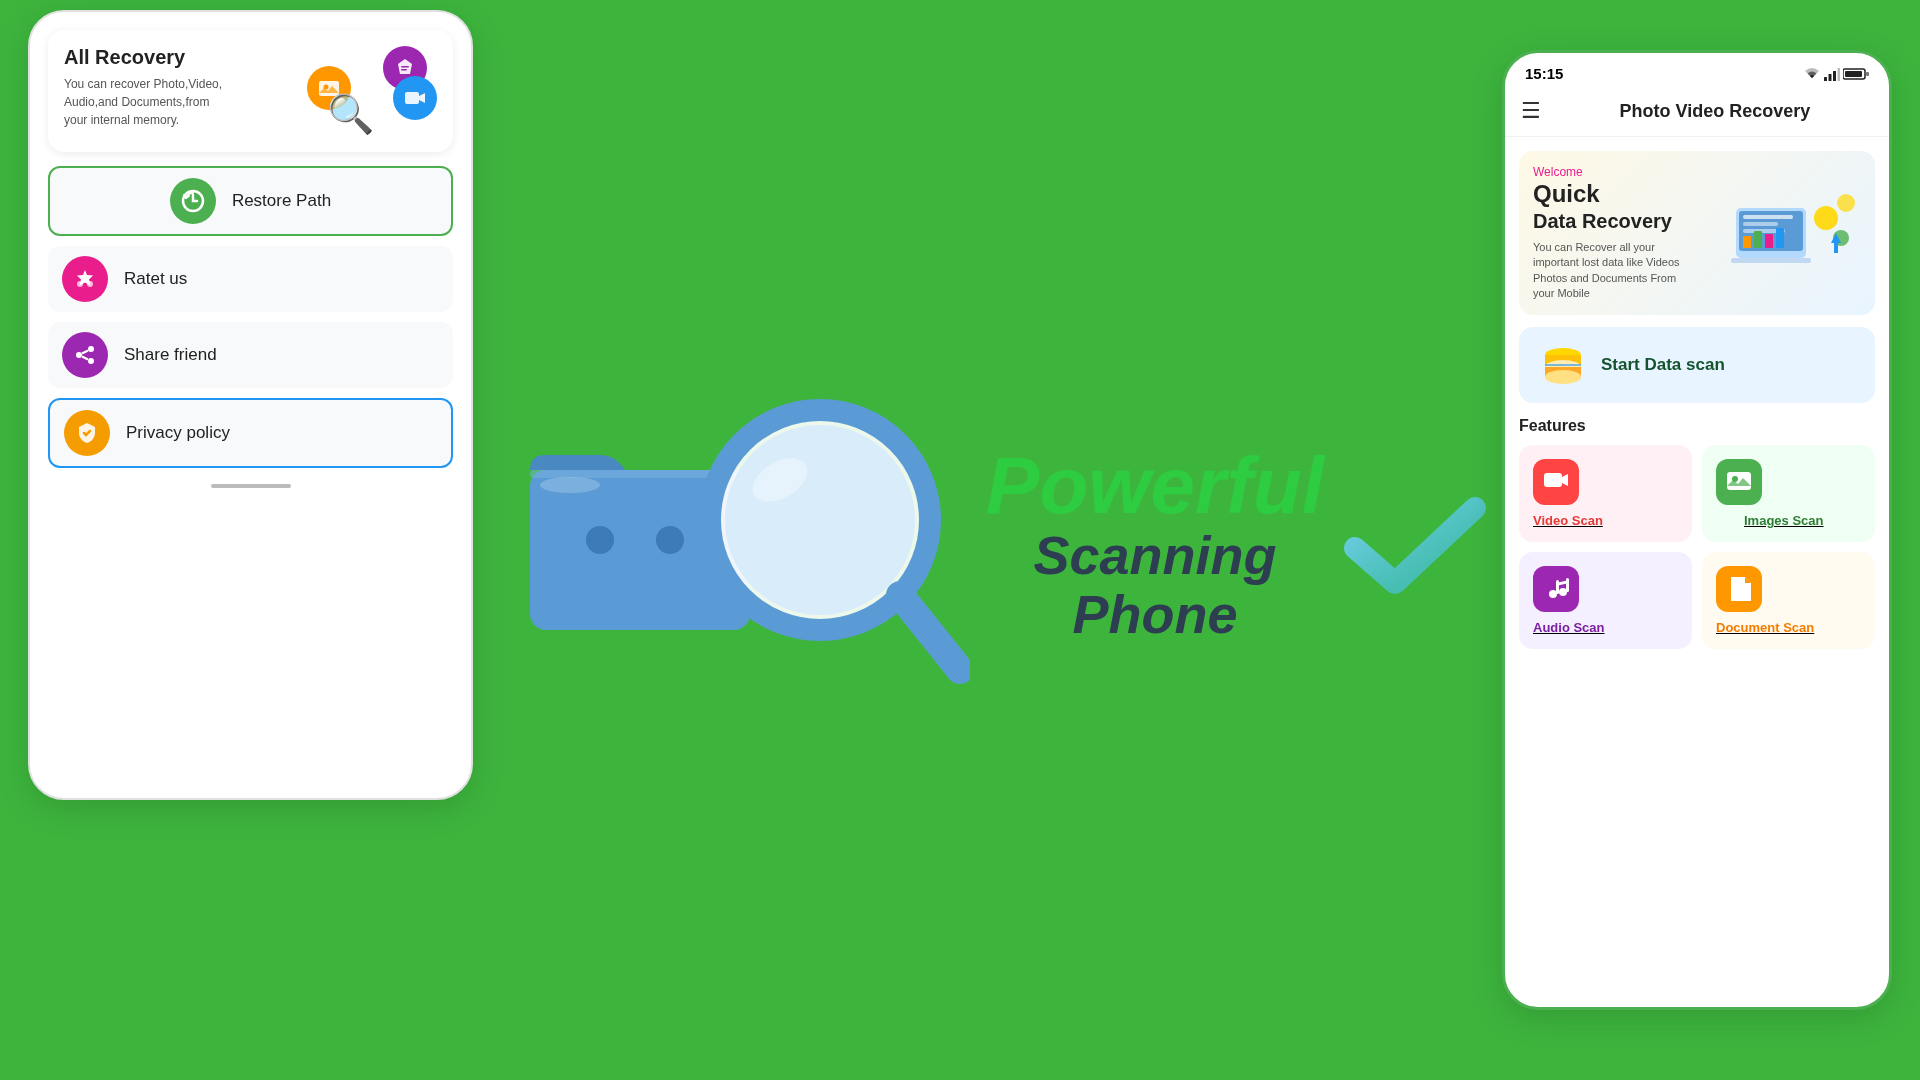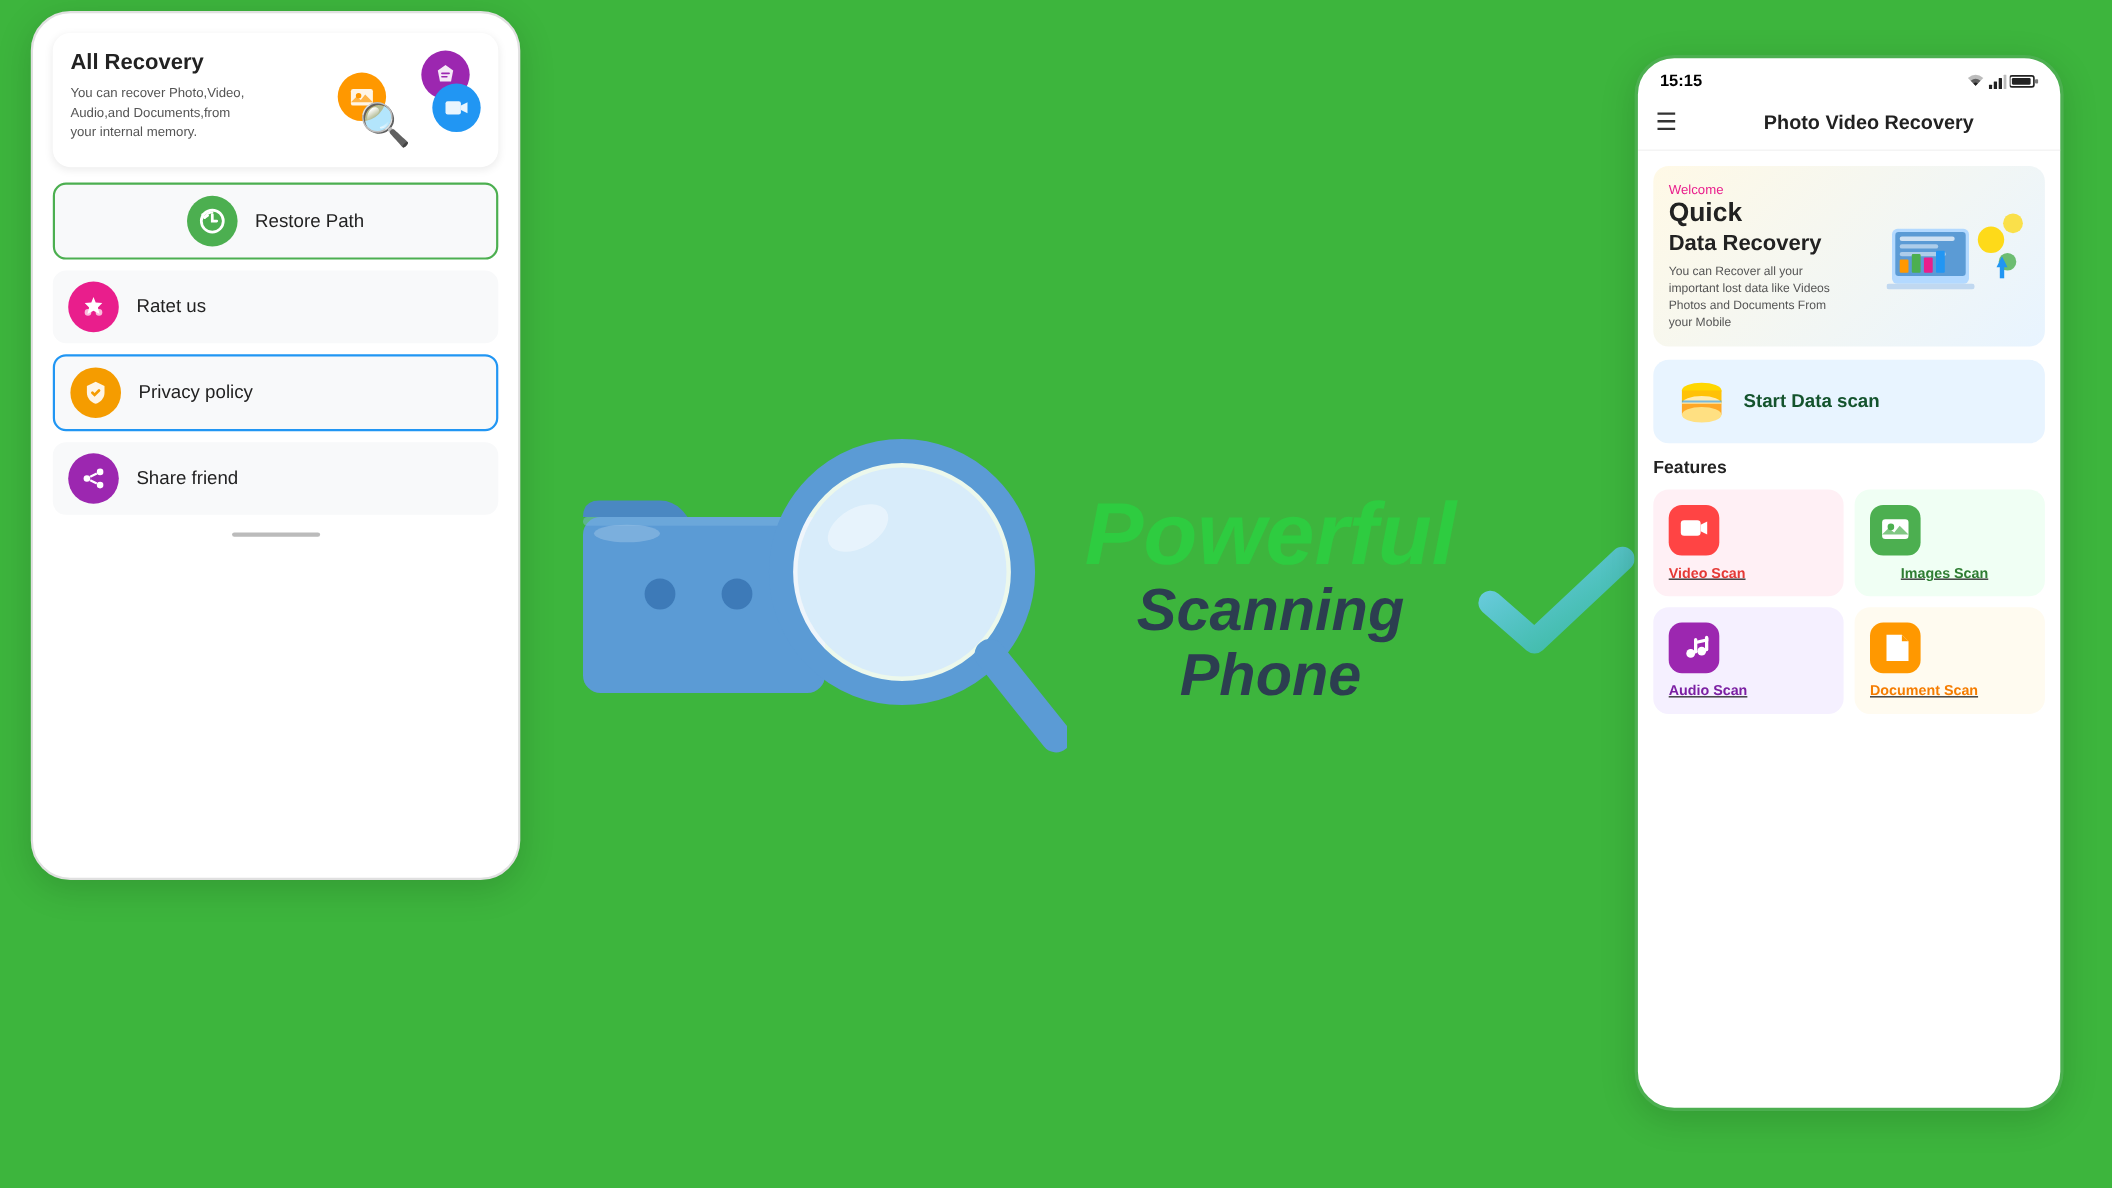--- a/index.html
+++ b/index.html
@@ -151,21 +151,21 @@
       font-size: 72px;
       font-weight: 900;
       color: #2ecc40;
       line-height: 1;
       font-style: italic;
     }
 
     
     .right-phone {
       position: absolute;
-      right: 44px;
+      right: 28px;
       top: 50px;
       width: 390px;
       height: 960px;
       background: white;
       border-radius: 36px;
       box-shadow: 0 8px 32px rgba(0,0,0,0.15);
       overflow: hidden;
       border: 3px solid #4caf50;
     }
 
@@ -395,43 +395,43 @@
 
     <div class="menu-item">
       <div class="menu-icon pink">
         <svg width="26" height="26" viewBox="0 0 26 26" fill="none">
           <path d="M13 4 L15 9 L21 9.5 L17 13.5 L18.5 19.5 L13 16.5 L7.5 19.5 L9 13.5 L5 9.5 L11 9Z" fill="white"></path>
           <circle cx="8" cy="18" r="3" fill="white" opacity="0.7"></circle>
           <circle cx="18" cy="18" r="3" fill="white" opacity="0.7"></circle>
         </svg>
       </div>
       <span class="menu-label">Ratet us</span>
-    </div>
-
-    <div class="menu-item blue-border">
-      <div class="menu-icon gold">
-        <svg width="26" height="26" viewBox="0 0 26 26" fill="none">
-          <path d="M13 3 L21 7 L21 13 C21 18 17 22 13 23 C9 22 5 18 5 13 L5 7Z" fill="white" opacity="0.9"></path>
-          <path d="M10 13 L12 15 L16 11" stroke="#f59c00" stroke-width="2.5" stroke-linecap="round" fill="none"></path>
-        </svg>
-      </div>
-      <span class="menu-label">Privacy policy</span>
     </div>
 
     <div class="menu-item">
       <div class="menu-icon purple">
         <svg width="26" height="26" viewBox="0 0 26 26" fill="none">
           <circle cx="7" cy="13" r="3" fill="white"></circle>
           <circle cx="19" cy="7" r="3" fill="white"></circle>
           <circle cx="19" cy="19" r="3" fill="white"></circle>
           <line x1="10" y1="11.5" x2="16" y2="8.5" stroke="white" stroke-width="2"></line>
           <line x1="10" y1="14.5" x2="16" y2="17.5" stroke="white" stroke-width="2"></line>
         </svg>
       </div>
       <span class="menu-label">Share friend</span>
+    </div>
+
+    <div class="menu-item blue-border">
+      <div class="menu-icon gold">
+        <svg width="26" height="26" viewBox="0 0 26 26" fill="none">
+          <path d="M13 3 L21 7 L21 13 C21 18 17 22 13 23 C9 22 5 18 5 13 L5 7Z" fill="white" opacity="0.9"></path>
+          <path d="M10 13 L12 15 L16 11" stroke="#f59c00" stroke-width="2.5" stroke-linecap="round" fill="none"></path>
+        </svg>
+      </div>
+      <span class="menu-label">Privacy policy</span>
     </div>
   </div>
 
   <div class="phone-bottom-bar"></div>
 </div>
 
 <div class="center-content">
 
   <div class="center-illustration">
     <svg width="500" height="320" viewBox="0 0 500 320">

